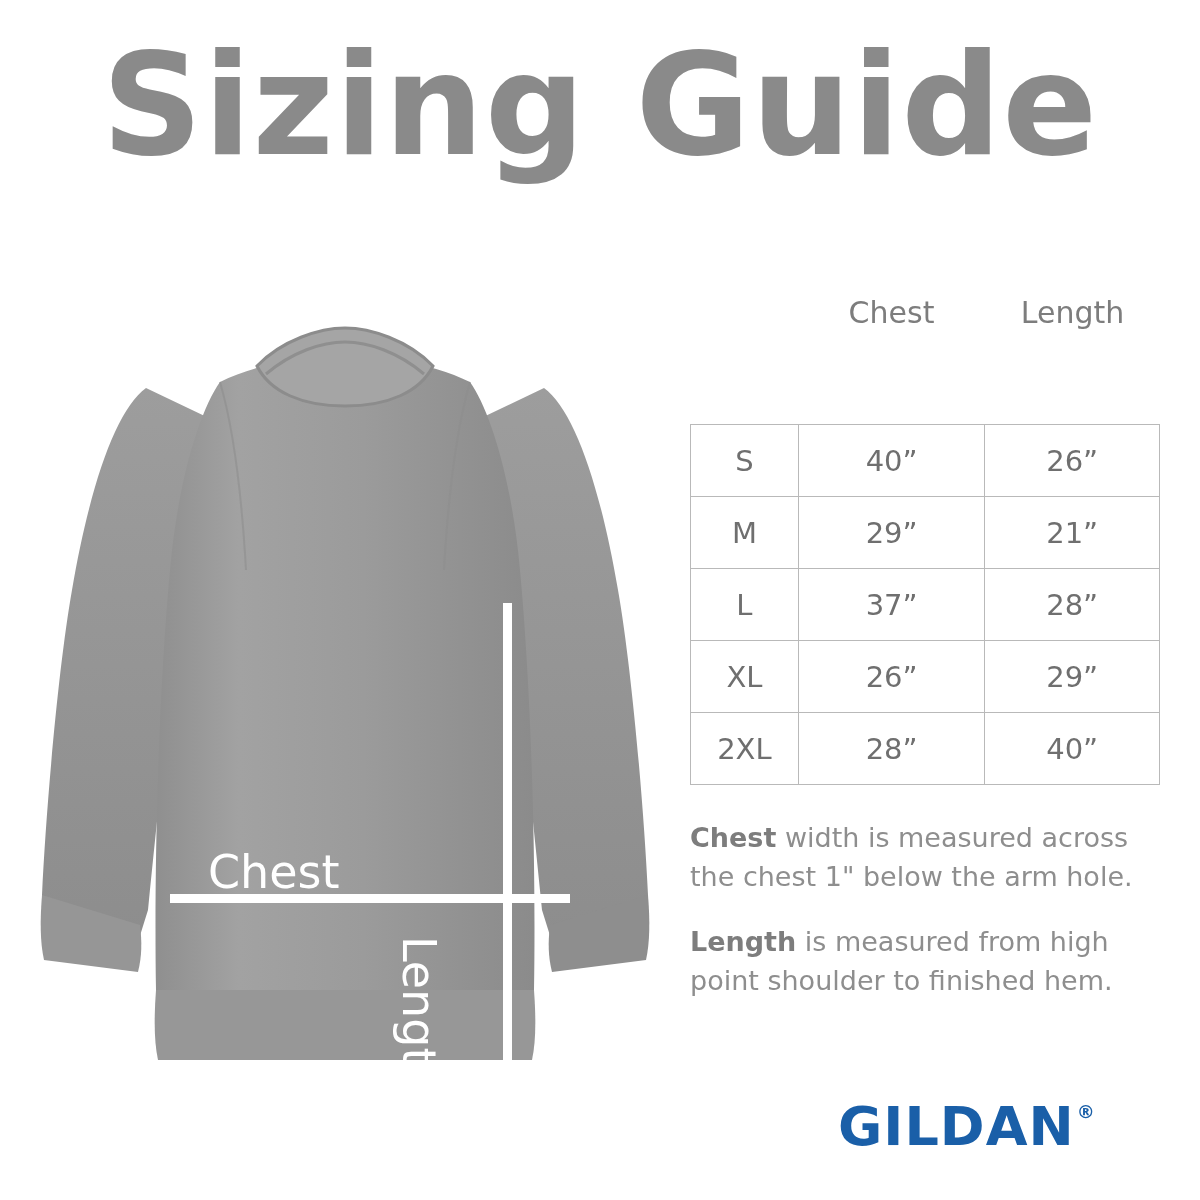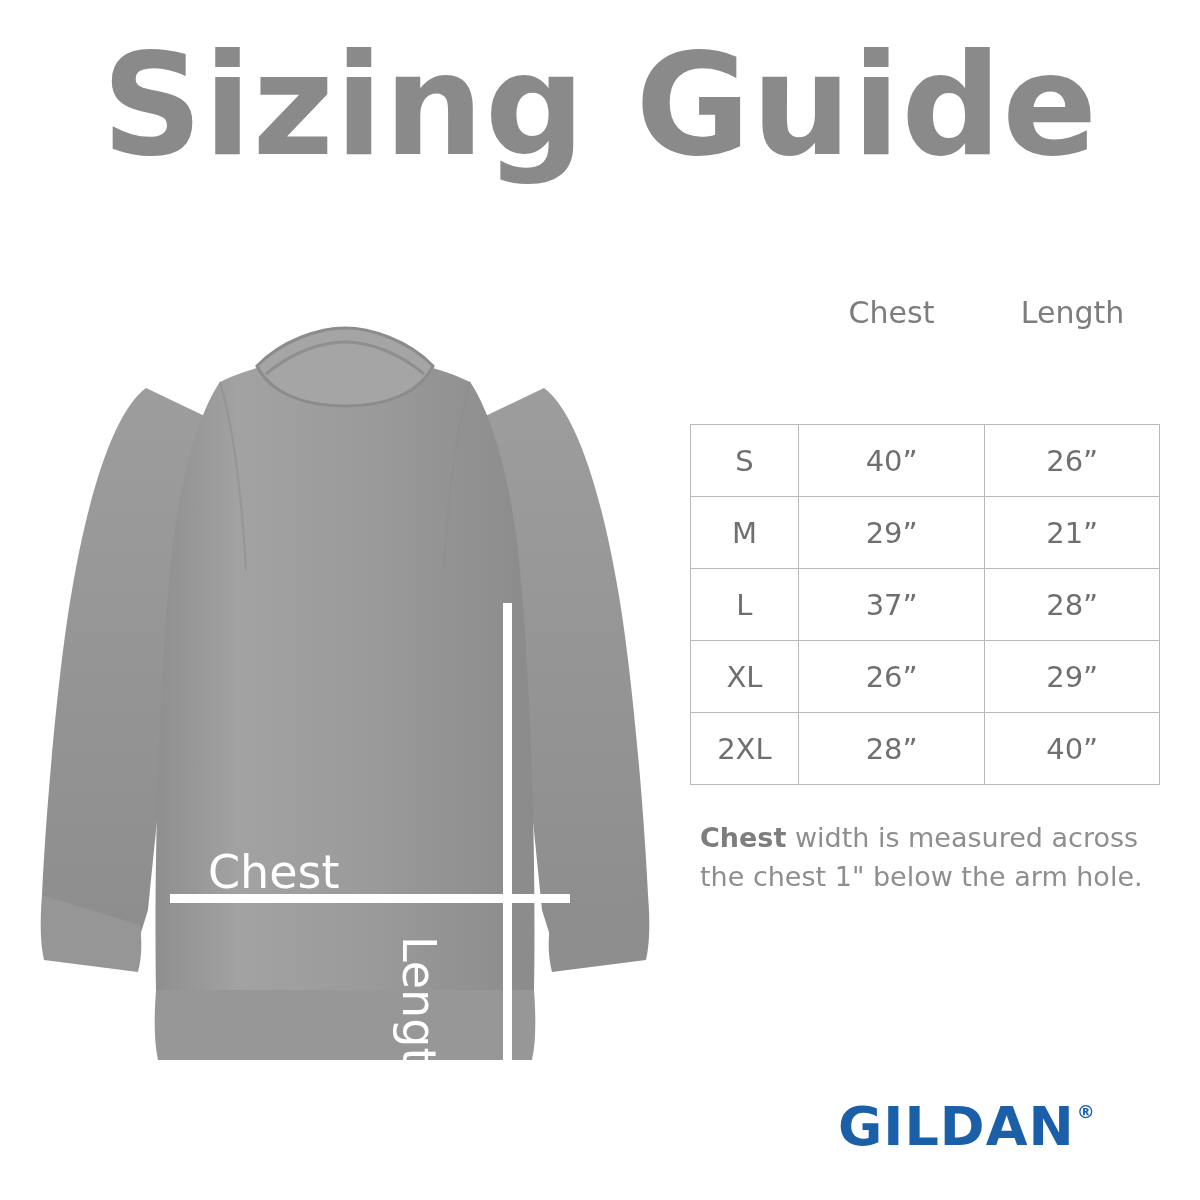--- a/index.html
+++ b/index.html
@@ -112,21 +112,21 @@
   
   .notes {
     position: absolute;
     left: 690px; top: 818px;
     width: 480px;
     color: #8e8e8e;
     font-family: "DejaVu Sans", sans-serif;
     font-size: 27px;
     line-height: 1.45;
   }
-  .notes p { margin: 0 0 26px 10px; }
+  .notes p { margin: 0 0 26px 0; }
   .notes b { color: #7d7d7d; font-weight: 700; }
 
   
   .brand {
     position: absolute;
     left: 790px; top: 1095px;
     color: #1a5fa8;
     font-family: "DejaVu Sans", sans-serif;
     font-weight: 700;
     font-size: 54px;
@@ -225,17 +225,18 @@
       <tr>
         <td class="size-cell">2XL</td>
         <td class="chest-cell">28”</td>
         <td class="length-cell">40”</td>
       </tr>
     </tbody>
   </table>
 
   <div class="notes">
     <p><b>Chest</b><span> width is measured across the chest 1" below the arm hole.</span></p>
+    <p><b>Length</b><span> is measured from high point shoulder to finished hem.</span></p>
   </div>
 
   <div class="brand"><span>GILDAN</span><span class="reg">®</span></div>
 
 </div>
 
 </body></html>

